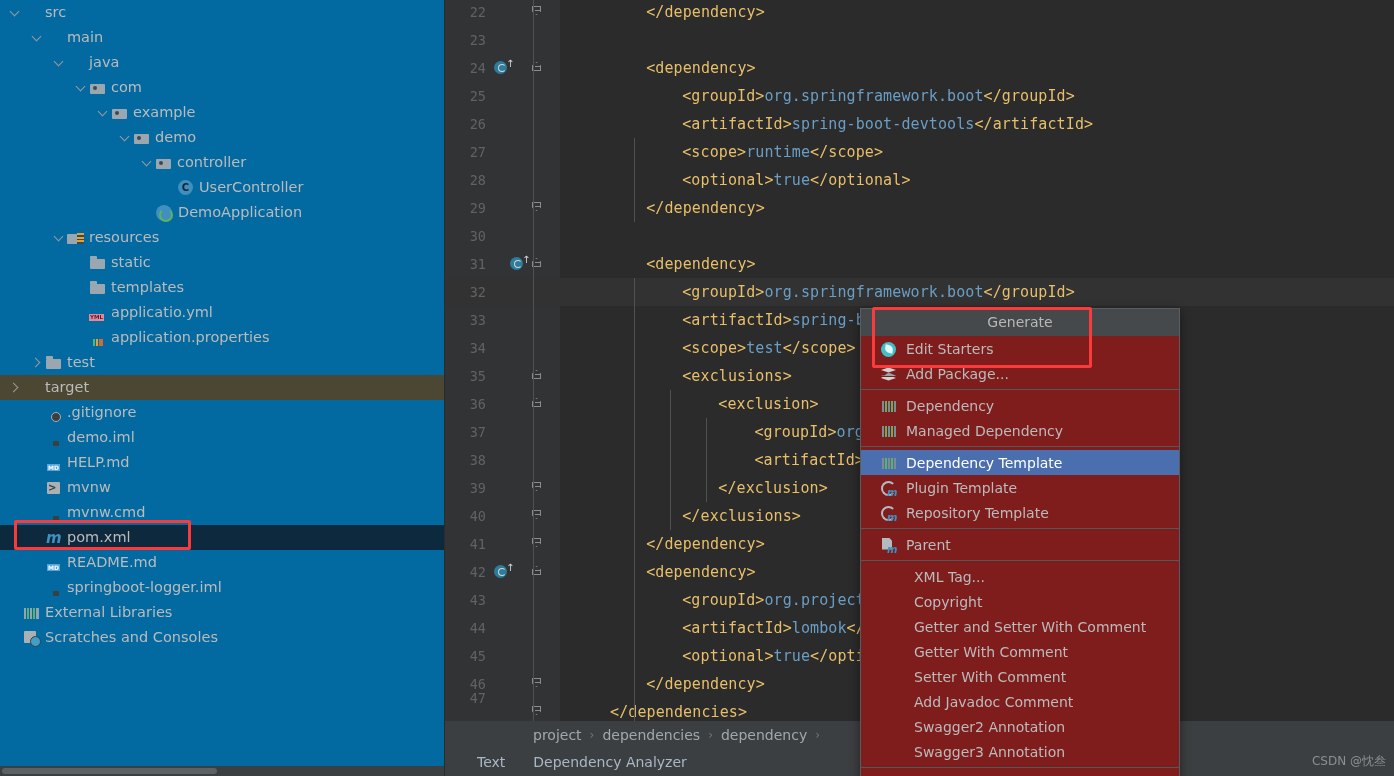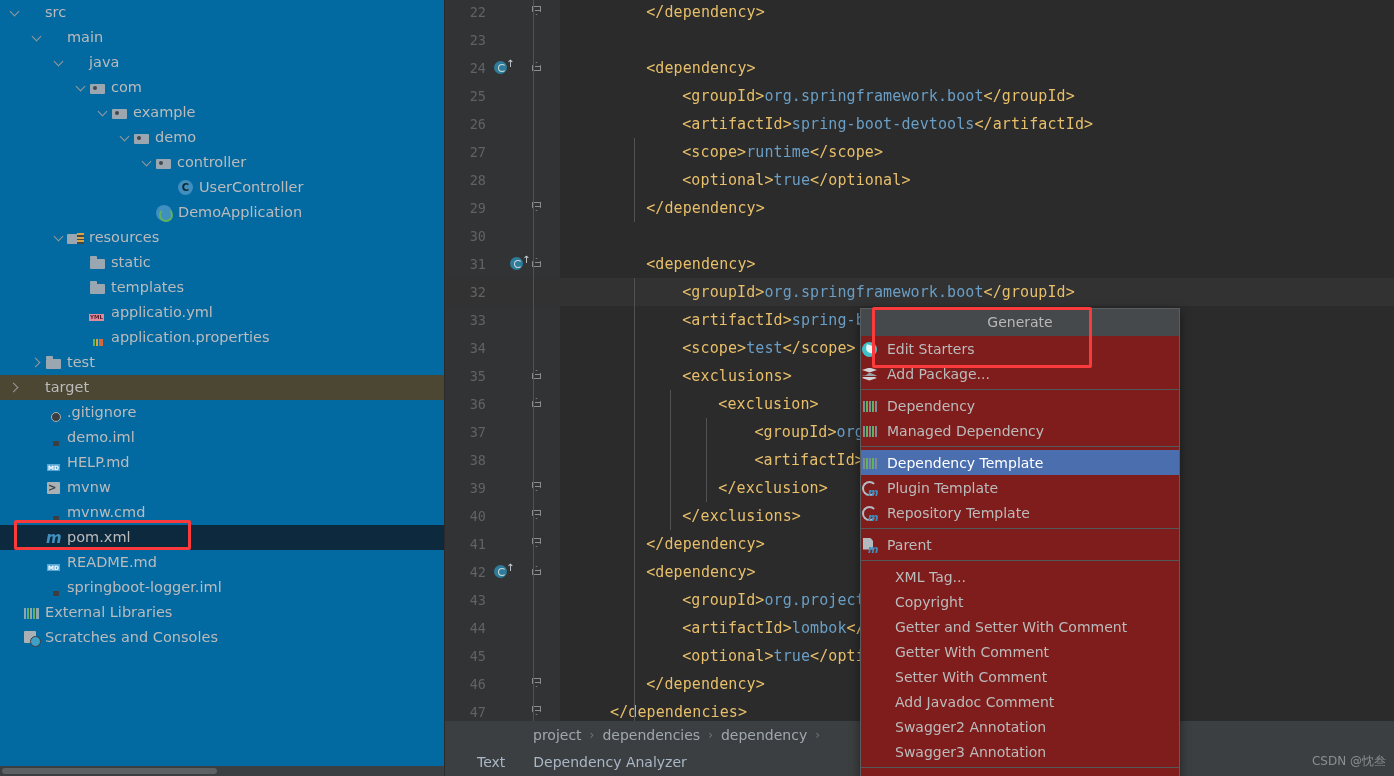--- a/index.html
+++ b/index.html
@@ -305,21 +305,21 @@
   .ctx-title {
     height: 27px; line-height: 27px;
     text-align: center;
     font-size: 14px; color: #b8b8b8;
     background: #46494b;
   }
   .ctx-item {
     height: 25px;
     display: flex; align-items: center;
     font-size: 14px; color: #bbbbbb;
-    padding-left: 0;
+    padding-left: 19px;
     white-space: nowrap;
   }
   .ctx-item.hl { background: #4b6eaf; color: #ffffff; }
   .ctx-item .label { padding-left: 8px; }
   .ctx-item.noicon .label { padding-left: 34px; }
   .ctx-sep { height: 1px; background: #55585a; margin: 3px 0; }
   .mico { width: 18px; height: 16px; position: relative; flex: 0 0 18px; }
   
   .mico.leaf::before {
     content: ""; position: absolute; left: 1px; top: 1px;
@@ -648,21 +648,21 @@
         </div>
         <div class="ln-row" style="top: 642px;">
           <span class="ln-num">45</span>
         </div>
         <div class="ln-row" style="top: 670px;">
           <span class="ln-num">46</span>
         </div>
         <div class="fold open" style="top: 670px;">
           <span class="tick"></span>
         </div>
-        <div class="ln-row" style="top: 698px;">
+        <div class="ln-row" style="top: 684px;">
           <span class="ln-num">47</span>
         </div>
         <div class="fold open" style="top: 698px;">
           <span class="tick"></span>
         </div>
         <div class="foldline" style="top: 0px; height: 721px;"></div>
       </div>
     <div id="code-area">
         <div class="code-row" style="top: -2px; left: 86.16px;"><span class="tg">&lt;/dependency&gt;</span></div>
         <div class="code-row" style="top: 26px; left: 14px;"></div>

